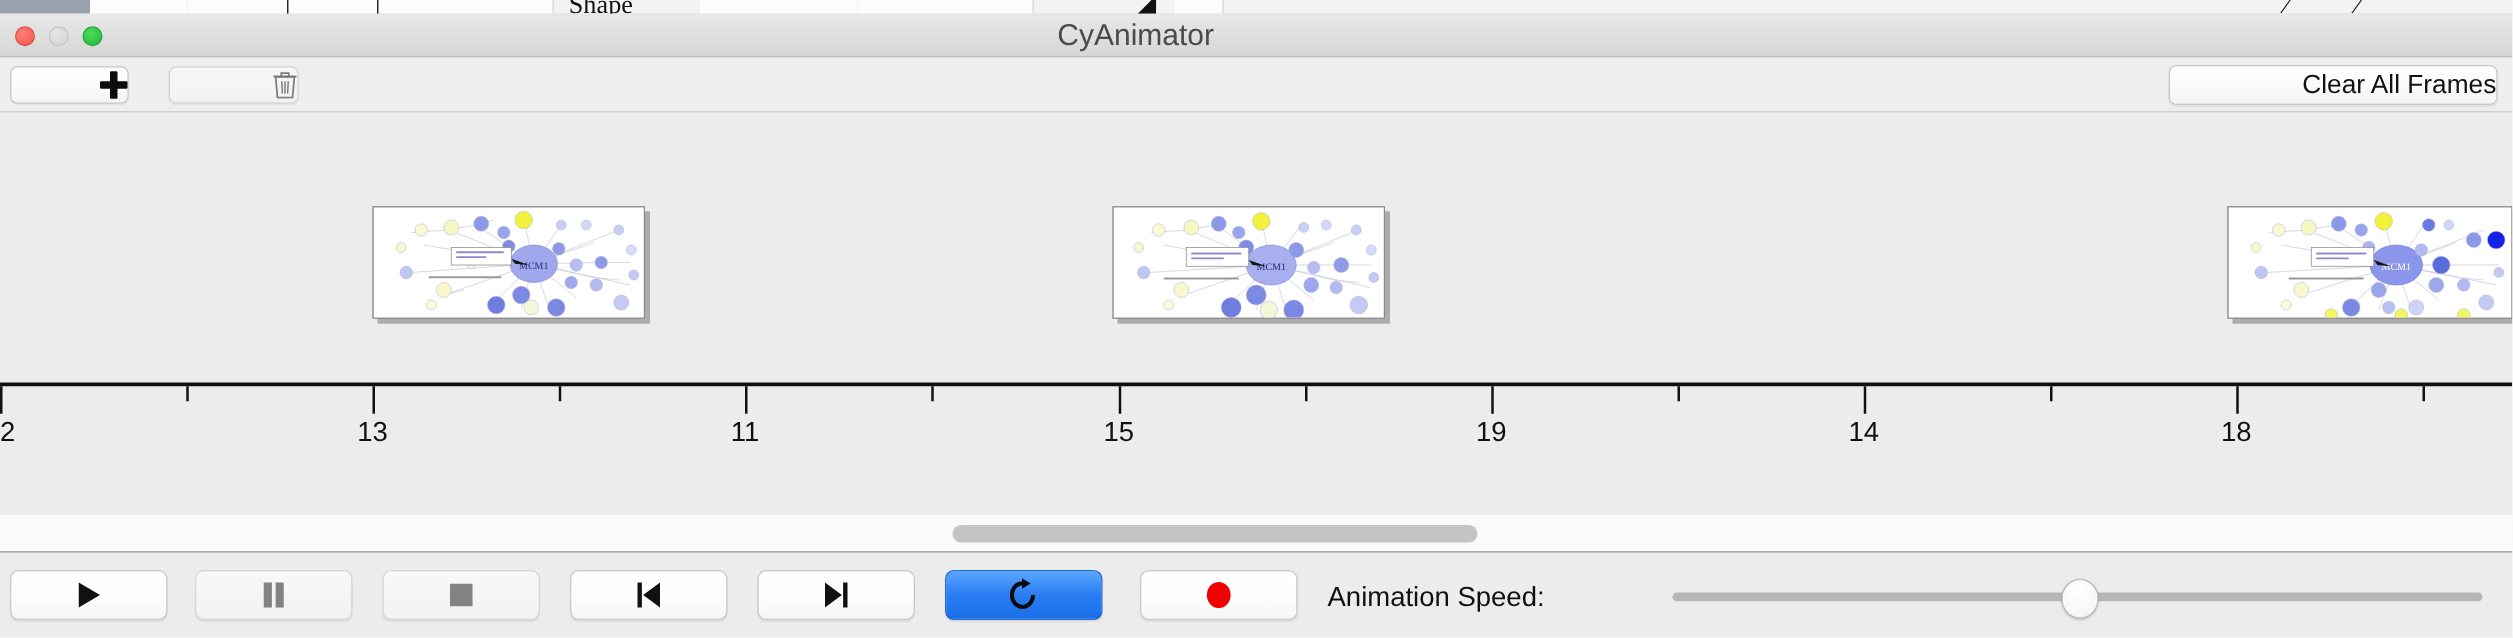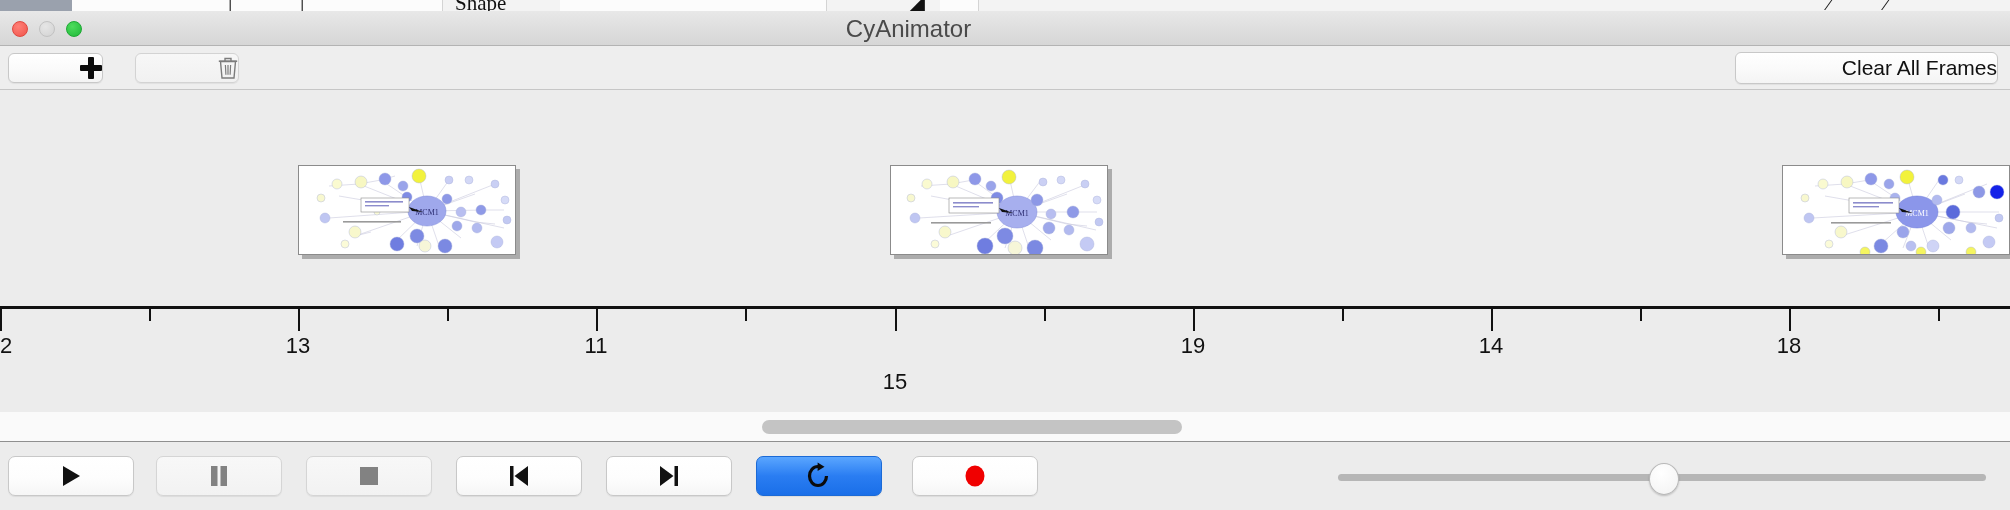--- a/index.html
+++ b/index.html
@@ -491,21 +491,21 @@
         <div class="tick major" style="left: 0px;"></div>
         <div class="tick-label" style="left: 0px;">12</div>
         <div class="tick minor" style="left: 149px;"></div>
         <div class="tick major" style="left: 298px;"></div>
         <div class="tick-label" style="left: 298px;">13</div>
         <div class="tick minor" style="left: 447px;"></div>
         <div class="tick major" style="left: 596px;"></div>
         <div class="tick-label" style="left: 596px;">11</div>
         <div class="tick minor" style="left: 745px;"></div>
         <div class="tick major" style="left: 895px;"></div>
-        <div class="tick-label" style="left: 895px; margin-top: 36px;">15</div>
+        <div class="tick-label" style="left: 895px;">15</div>
         <div class="tick minor" style="left: 1044px;"></div>
         <div class="tick major" style="left: 1193px;"></div>
         <div class="tick-label" style="left: 1193px;">19</div>
         <div class="tick minor" style="left: 1342px;"></div>
         <div class="tick major" style="left: 1491px;"></div>
         <div class="tick-label" style="left: 1491px;">14</div>
         <div class="tick minor" style="left: 1640px;"></div>
         <div class="tick major" style="left: 1789px;"></div>
         <div class="tick-label" style="left: 1789px;">18</div>
         <div class="tick minor" style="left: 1938px;"></div>
@@ -557,20 +557,21 @@
         <path d="M12.6 0.5 L12.6 9 L19.5 4.7 Z" fill="#0b0b0b"></path>
       </svg>
     </div>
 
     <div class="cbtn btn-record">
       <svg width="24" height="24" viewBox="0 0 24 24">
         <ellipse cx="12" cy="12" rx="9.5" ry="10.5" fill="#f00000"></ellipse>
       </svg>
     </div>
 
+    <div class="speed-label">Animation Speed:</div>
 
     <div class="slider">
       <div class="slider-track"></div>
       <div class="slider-thumb"></div>
     </div>
   </div>
 
 </div>
 
 </body></html>

